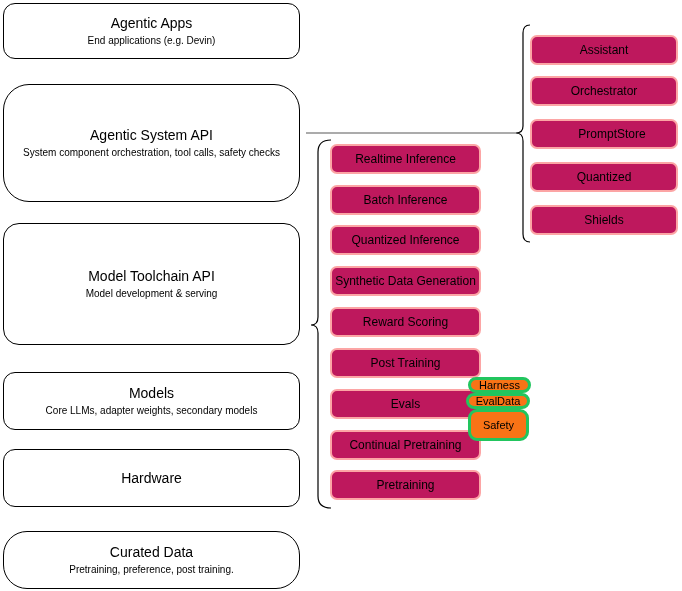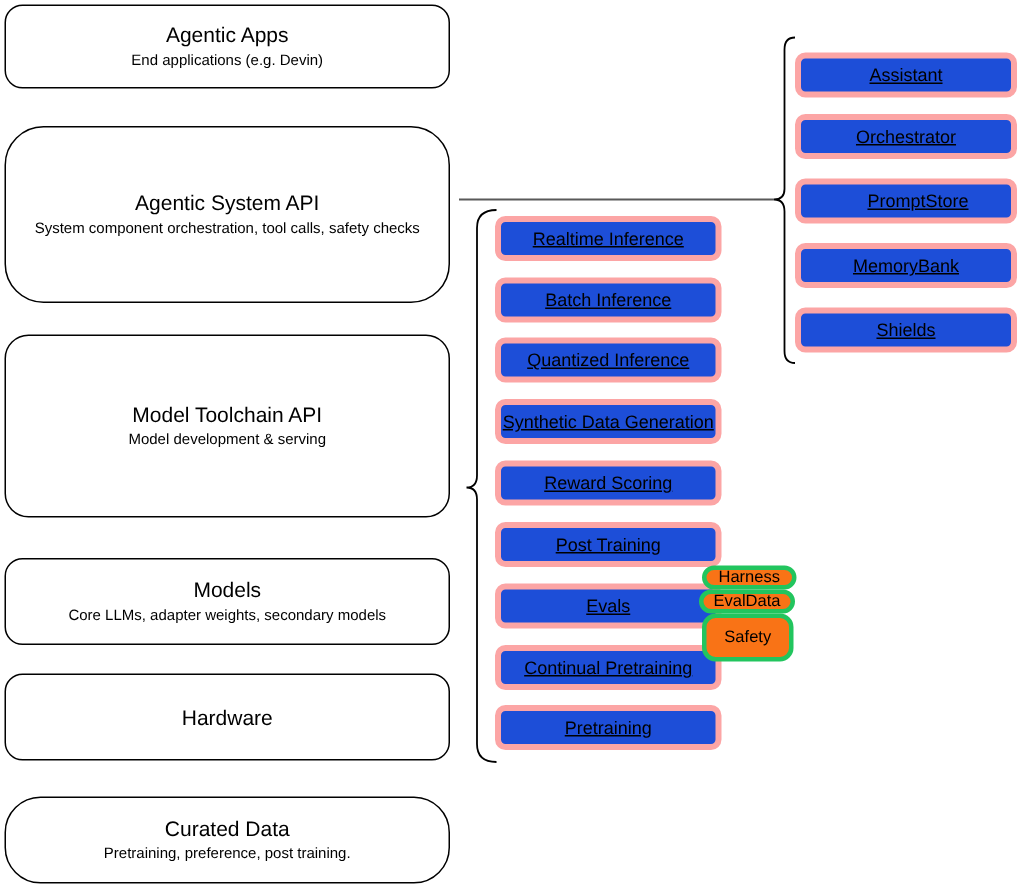--- a/index.html
+++ b/index.html
@@ -11,23 +11,23 @@
     position:absolute;left:3px;width:297px;
     border:1px solid #000;background:#fff;box-sizing:border-box;
     display:flex;flex-direction:column;align-items:center;justify-content:center;
     gap:4px;text-align:center;
   }
   .stack-box .title{font-size:14px;line-height:16px;}
   .stack-box .subtitle{font-size:10px;line-height:12px;padding:0 6px;}
 
   
   .node{
-    position:absolute;border:4px solid #fca5a5;border-radius:7px;background:#1d4ed8;
+    position:absolute;border:2px solid #fca5a5;border-radius:7px;background:#be185d;
     box-sizing:border-box;display:flex;align-items:center;justify-content:center;
-    font-size:12px;text-align:center;text-decoration:underline;
+    font-size:12px;text-align:center;
   }
   .mid-node{left:330px;width:151px;height:30px;}
   .right-node{left:530px;width:148px;height:30px;}
 
   
   .tag{
     position:absolute;border:3px solid #22c55e;border-radius:9px;background:#f97316;
     box-sizing:border-box;display:flex;align-items:center;justify-content:center;
     font-size:11px;z-index:3;
   }
@@ -80,21 +80,21 @@
   <div class="node mid-node" style="top:430px;">Continual Pretraining</div>
   <div class="node mid-node" style="top:470px;">Pretraining</div>
 
   <div class="tag" style="left:468px;top:377px;width:63px;height:16px;">Harness</div>
   <div class="tag" style="left:466px;top:393px;width:64px;height:16px;">EvalData</div>
   <div class="tag" style="left:468px;top:409px;width:61px;height:32px;">Safety</div>
 
   <div class="node right-node" style="top:35px;">Assistant</div>
   <div class="node right-node" style="top:76px;">Orchestrator</div>
   <div class="node right-node" style="top:119px;padding-left:16px;">PromptStore</div>
-  <div class="node right-node" style="top:162px;">MemoryBank</div>
+  <div class="node right-node" style="top:162px;">Quantized</div>
   <div class="node right-node" style="top:205px;">Shields</div>
 
   <svg class="overlay" viewBox="0 0 682 591">
     <path class="edge" d="M306,133 L516,133"></path>
     <path class="brace" d="M331,140 Q318,140 318,152 L318,317 Q318,325 311,325 Q318,325 318,333 L318,496 Q318,508 331,508"></path>
     <path class="brace" d="M530,25 Q523,25 523,33 L523,126 Q523,133 516,133 Q523,133 523,141 L523,234 Q523,242 530,242"></path>
   </svg>
 
 </div>
 

